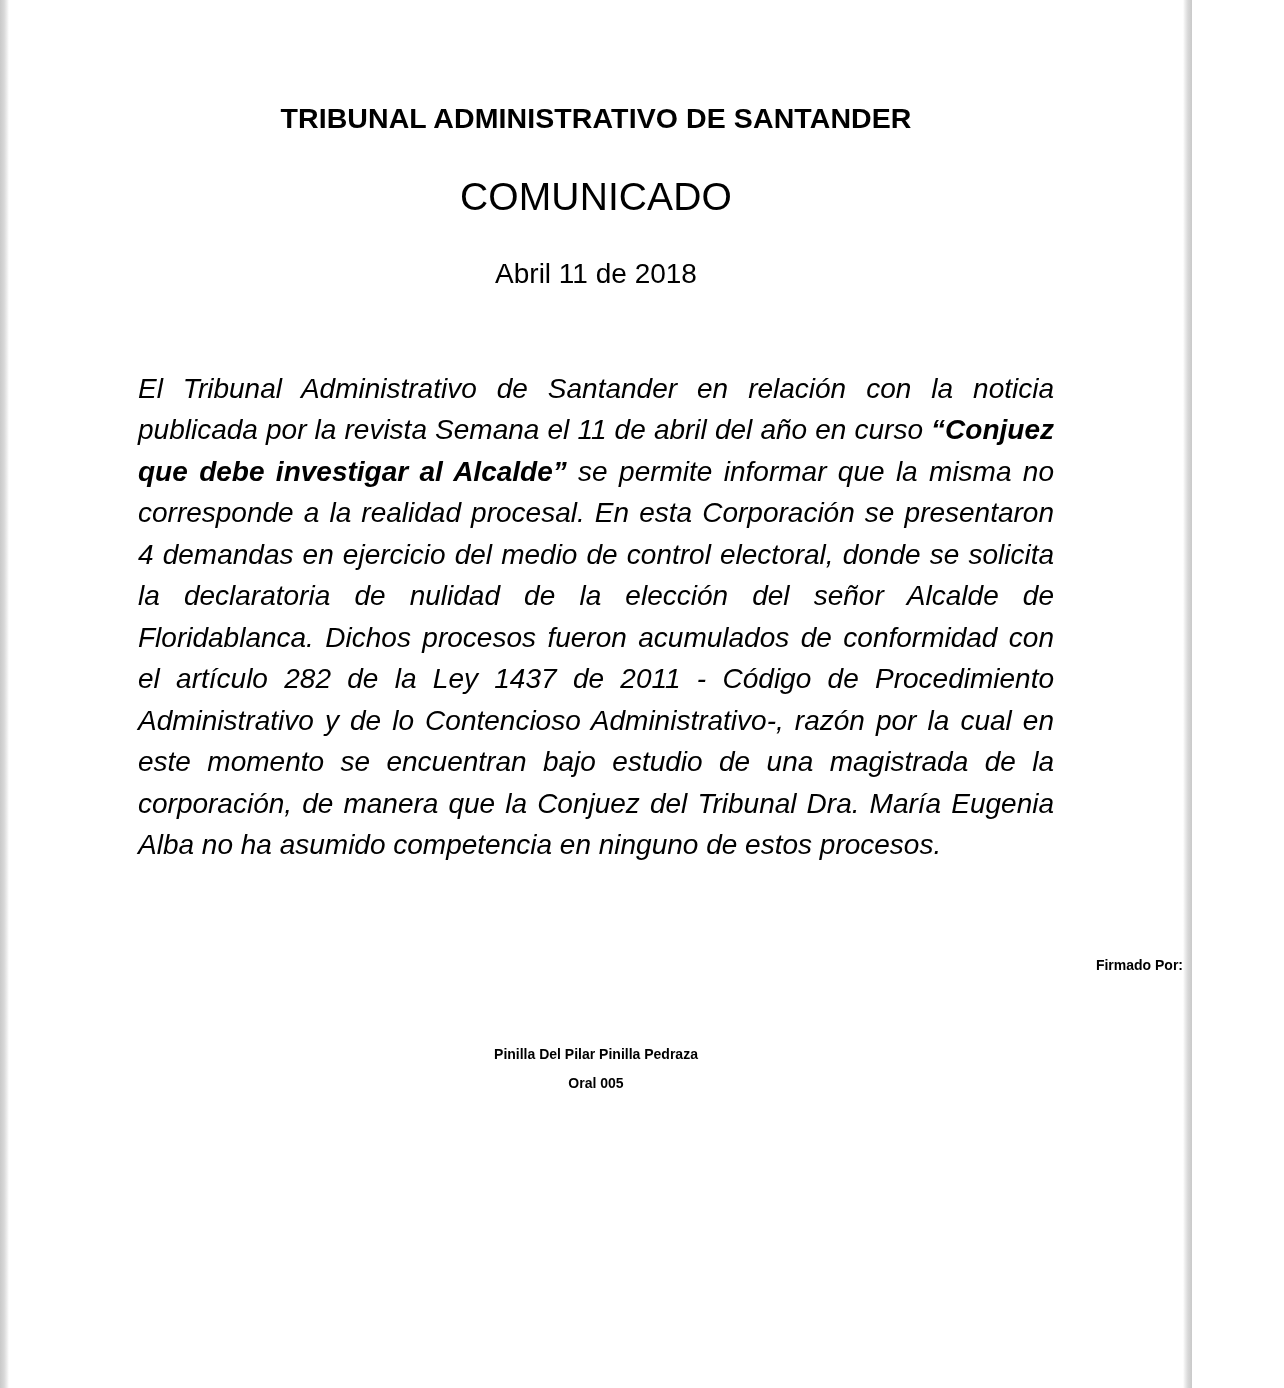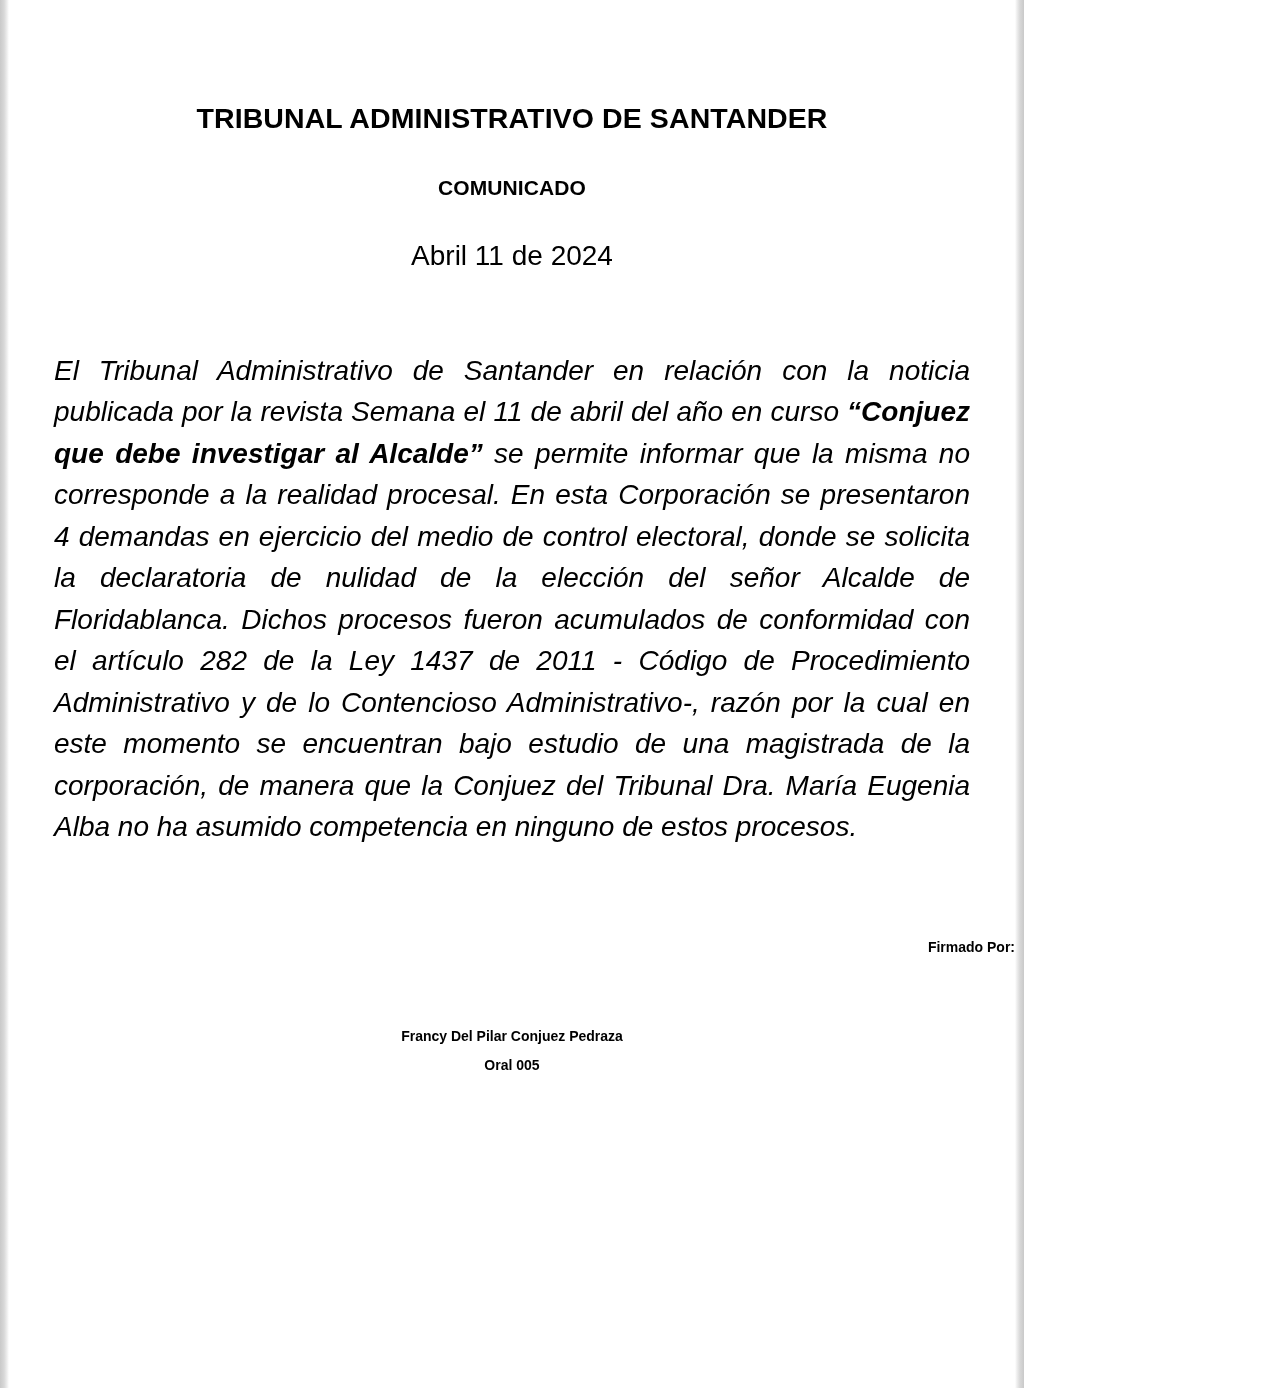--- a/index.html
+++ b/index.html
@@ -11,21 +11,21 @@
     height: 1388px;
     background: #ffffff;
     font-family: "Liberation Sans", sans-serif;
     color: #000000;
     overflow: hidden;
   }
 
   
   .viewer {
     position: relative;
-    width: 1024px;
+    width: 1192px;
     height: 1388px;
     background: #ffffff;
     box-sizing: border-box;
   }
   .page-edge {
     position: absolute;
     top: 0;
     bottom: 0;
     width: 9px;
     pointer-events: none;
@@ -54,22 +54,22 @@
     text-align: center;
   }
   .doc-title {
     font-size: 28.5px;
     font-weight: bold;
     letter-spacing: 0.1px;
     line-height: 1;
     margin: 0;
   }
   .doc-subtitle {
-    font-size: 21px;
-    font-weight: bold;
+    font-size: 39px;
+    font-weight: normal;
     letter-spacing: 0.1px;
     line-height: 1;
     margin: 44px 0 0 0;
   }
   .doc-date {
     font-size: 28px;
     font-weight: normal;
     line-height: 1;
     margin: 44px 0 0 0;
   }
@@ -121,29 +121,29 @@
 <div class="viewer">
 
   <div class="page-edge left"></div>
   <div class="page-edge right"></div>
 
   <div class="page">
 
     <header class="doc-header">
       <h1 class="doc-title">TRIBUNAL ADMINISTRATIVO DE SANTANDER</h1>
       <h2 class="doc-subtitle">COMUNICADO</h2>
-      <p class="doc-date">Abril 11 de 2024</p>
+      <p class="doc-date">Abril 11 de 2018</p>
     </header>
 
     <main class="doc-body">
       <p class="body-paragraph"><span>El Tribunal Administrativo de Santander en relación con la noticia publicada por la revista Semana el 11 de abril del año en curso </span><span class="quoted-title">“Conjuez que debe investigar al Alcalde”</span><span> se permite informar que la misma no corresponde a la realidad procesal. En esta Corporación se presentaron 4 demandas en ejercicio del medio de control electoral, donde se solicita la declaratoria de nulidad de la elección del señor Alcalde de Floridablanca. Dichos procesos fueron acumulados de conformidad con el artículo 282 de la Ley 1437 de 2011 - Código de Procedimiento Administrativo y de lo Contencioso Administrativo-, razón por la cual en este momento se encuentran bajo estudio de una magistrada de la corporación, de manera que la Conjuez del Tribunal Dra. María Eugenia Alba no ha asumido competencia en ninguno de estos procesos.</span></p>
     </main>
 
     <footer class="signature-block">
       <p class="signed-by-label">Firmado Por:</p>
       <div class="signer-lines">
-        <p class="signer-line">Francy Del Pilar Conjuez Pedraza</p>
+        <p class="signer-line">Pinilla Del Pilar Pinilla Pedraza</p>
         <p class="signer-line">Oral 005</p>
       </div>
     </footer>
 
   </div>
 </div>
 
 </body></html>

